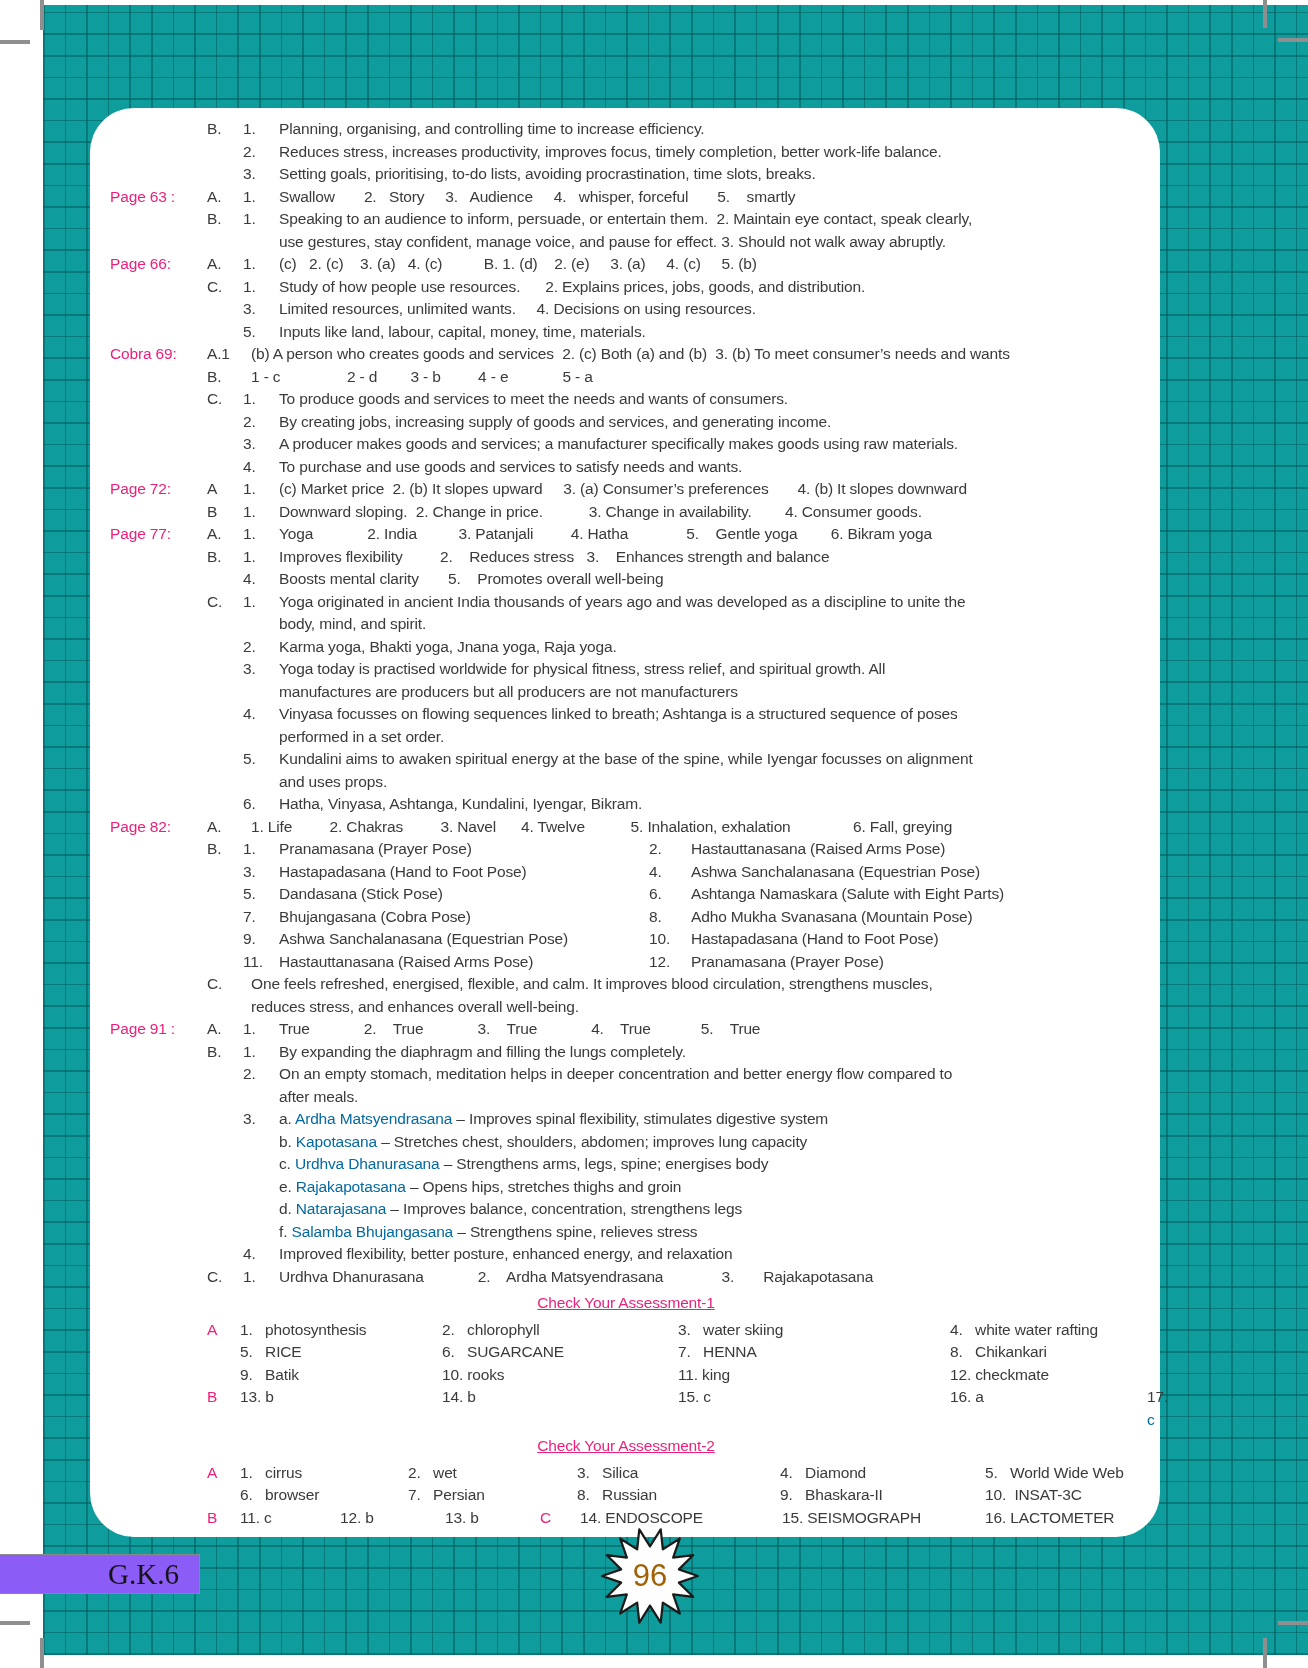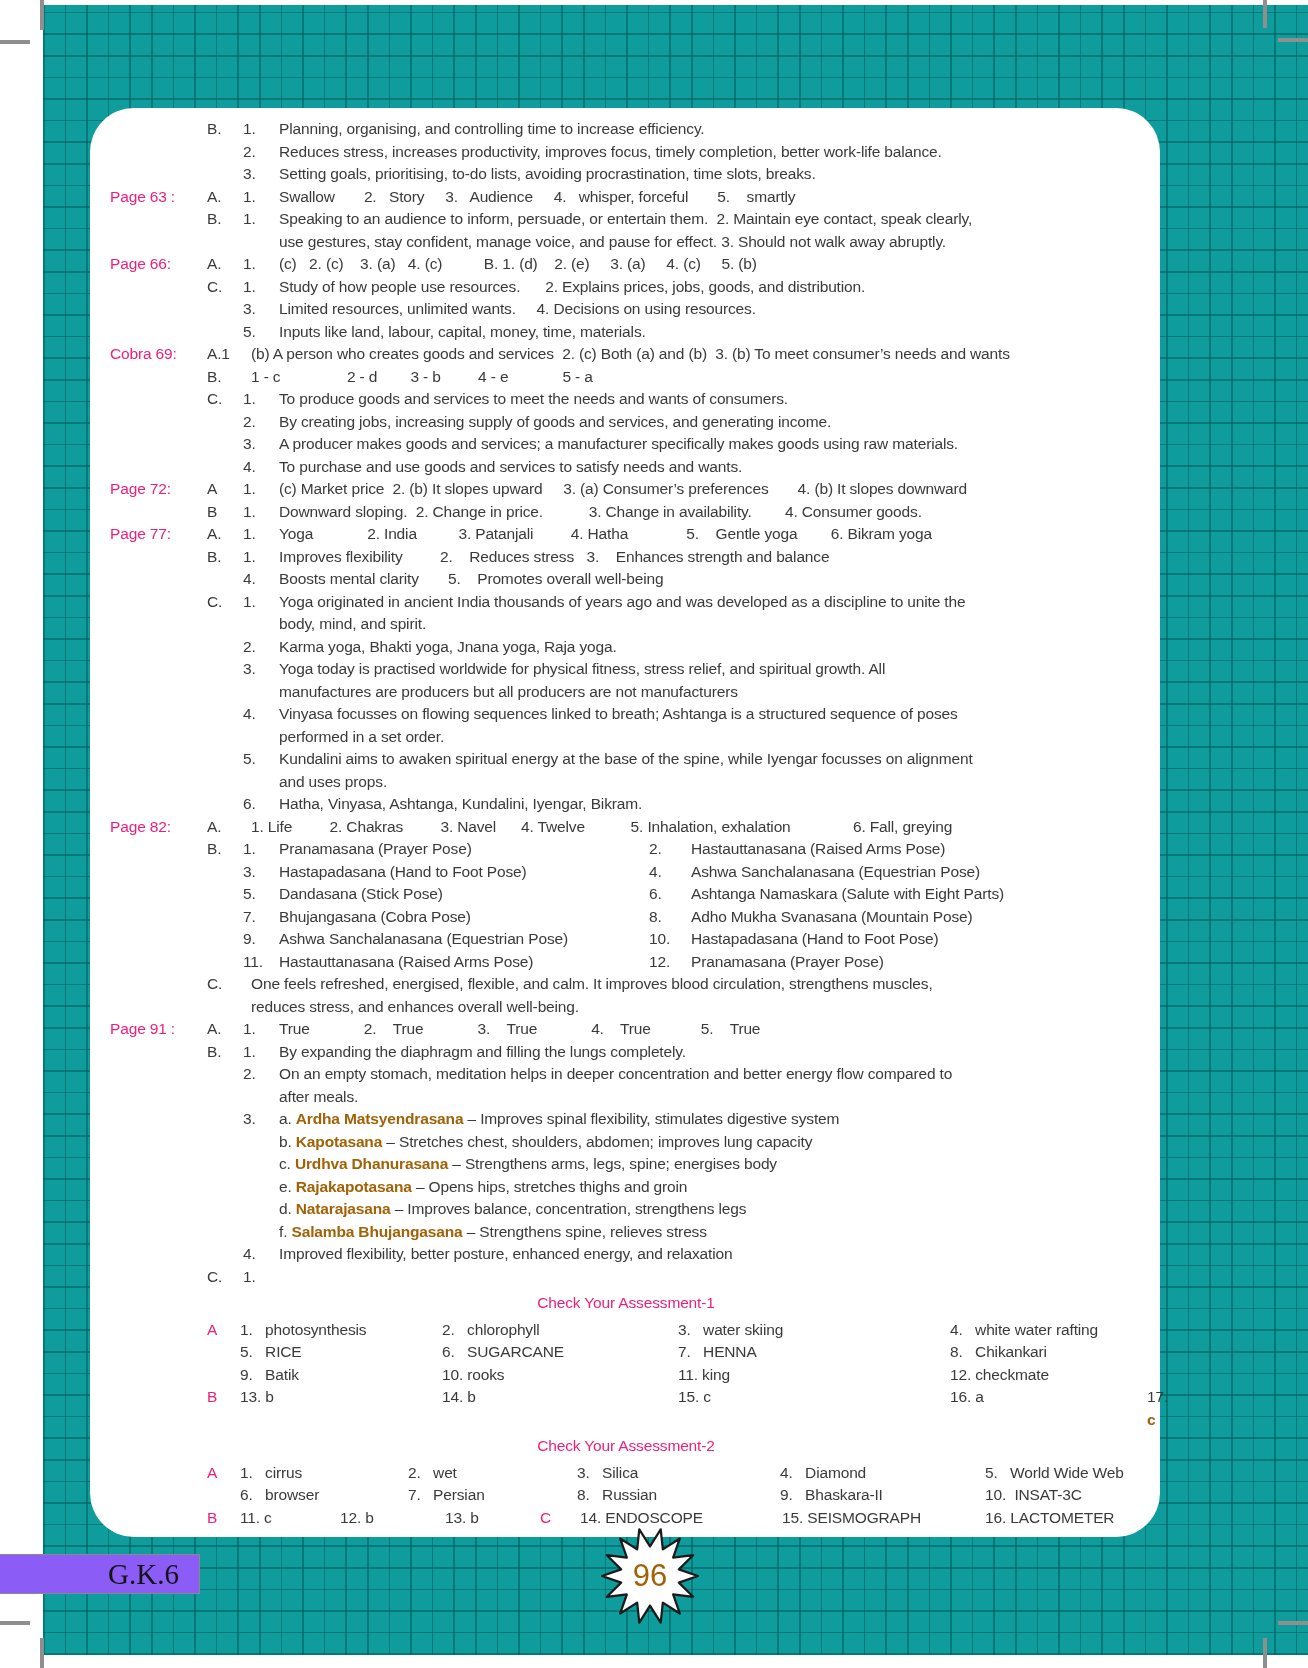--- a/index.html
+++ b/index.html
@@ -44,22 +44,22 @@
   .colA{width:370px;}
   .numB{width:42px;}
   .colB{flex:1 1 auto;min-width:0;}
   .alet{width:33px;color:var(--pink);}
   .a1{width:202px}.a2{width:236px}.a3{width:272px}.a4{flex:1 1 auto;}
   .a4b{width:197px}.a5{flex:1 1 auto;}
   .b1{width:168px}.b2{width:169px}.b3{width:203px}.b4{width:205px}.b5{flex:1 1 auto;}
   .c1{width:100px}.c2{width:105px}.c3{width:95px}
   .clet{width:40px;color:var(--pink);}
   .c4{width:202px}.c5{width:203px}.c6{flex:1 1 auto;}
-  .heading{display:block;text-align:center;color:var(--pink);margin:4px 0;}
-  .row b{font-weight:bold;color:#a16207;}
+  .heading{display:block;text-align:center;color:var(--pink);margin:4px 0;text-decoration:underline;}
+  .row b{font-weight:normal;color:#0369a1;}
   
   .book-label{
     position:absolute;left:0;top:1554px;width:200px;height:40px;
     background:#8b5cf6;border:1px solid #8a8a8a;border-left:none;
     font-family:"Liberation Serif", serif;font-size:29px;color:#141414;
     display:flex;align-items:center;justify-content:flex-end;padding-right:20px;
   }
   
   .badge{position:absolute;left:597px;top:1527px;width:106px;height:98px;}
   .badge svg{position:absolute;left:0;top:0;}
@@ -395,20 +395,21 @@
       <div class="row">
         <span class="cell page"></span>
         <span class="cell letter"></span>
         <span class="cell num">4.</span>
         <span class="cell body">Improved flexibility, better posture, enhanced energy, and relaxation</span>
       </div>
       <div class="row">
         <span class="cell page"></span>
         <span class="cell letter">C.</span>
         <span class="cell num">1.</span>
+        <span class="cell body">Urdhva Dhanurasana             2.    Ardha Matsyendrasana              3.       Rajakapotasana</span>
       </div>
       <div class="row heading">Check Your Assessment-1</div>
       <div class="row">
         <span class="cell page"></span>
         <span class="cell alet">A</span>
         <span class="cell a1">1.   photosynthesis</span>
         <span class="cell a2">2.   chlorophyll</span>
         <span class="cell a3">3.   water skiing</span>
         <span class="cell a4">4.   white water rafting</span>
       </div>

